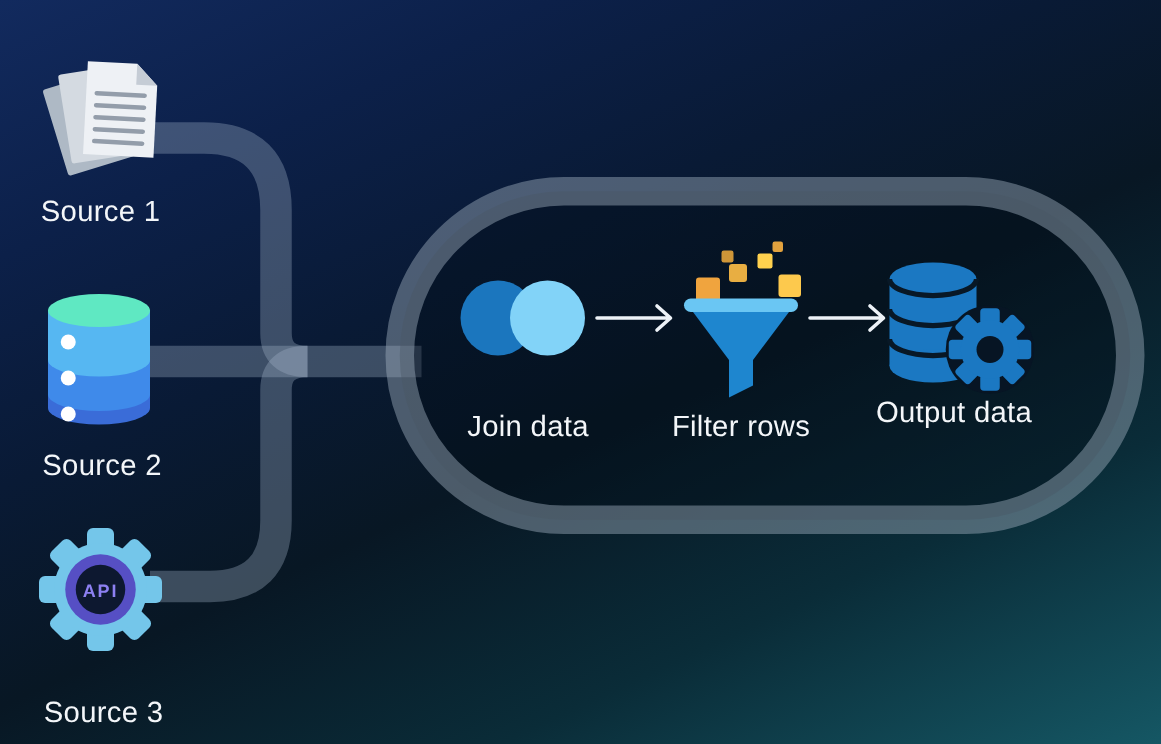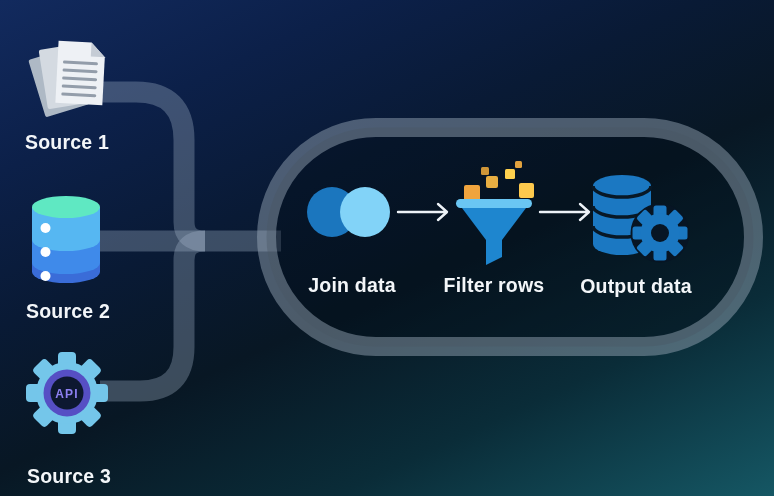--- a/index.html
+++ b/index.html
@@ -4,21 +4,21 @@
 <style>
   html,body{margin:0;padding:0;background:#000;}
   .canvas{
     position:relative;width:774px;height:496px;overflow:hidden;
     background:linear-gradient(155deg,#122a5e 0%,#0c2049 20%,#091a35 38%,#081724 55%,#0a2c38 76%,#155764 100%);
     font-family:"Liberation Sans",sans-serif;
   }
   .diagram-svg{position:absolute;left:0;top:0;}
   .label{
     position:absolute;transform:translate(-50%,-50%);
-    color:#f3f6f9;font-size:19.5px;font-weight:700;letter-spacing:.2px;white-space:nowrap;
+    color:#f3f6f9;font-size:19.5px;font-weight:400;letter-spacing:.2px;white-space:nowrap;
   }
 </style>
 </head>
 <body>
 
 <div class="canvas">
 
   <svg class="diagram-svg" width="774" height="496" viewBox="0 0 774 496">
 
     <g stroke="rgba(160,178,198,0.34)" stroke-width="21" fill="none">
@@ -129,15 +129,15 @@
       </g>
     </g>
   </svg>
 
   <div class="label" style="left:67px;top:142px">Source 1</div>
   <div class="label" style="left:68px;top:311px">Source 2</div>
   <div class="label" style="left:69px;top:476px">Source 3</div>
 
   <div class="label" style="left:494px;top:285px">Filter rows</div>
   <div class="label" style="left:352px;top:285px">Join data</div>
-  <div class="label" style="left:636px;top:286px">Output data</div>
+  <div class="label" style="left:636px;top:276px">Output data</div>
 
 </div>
 
 </body></html>

